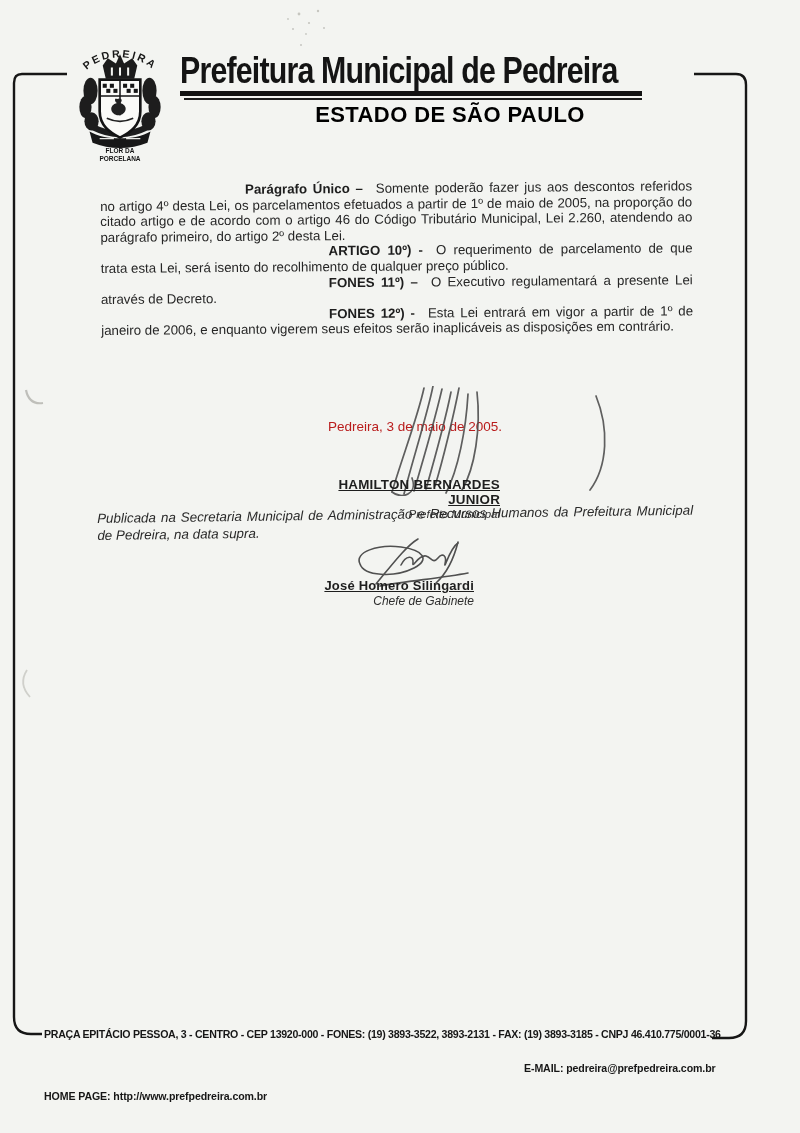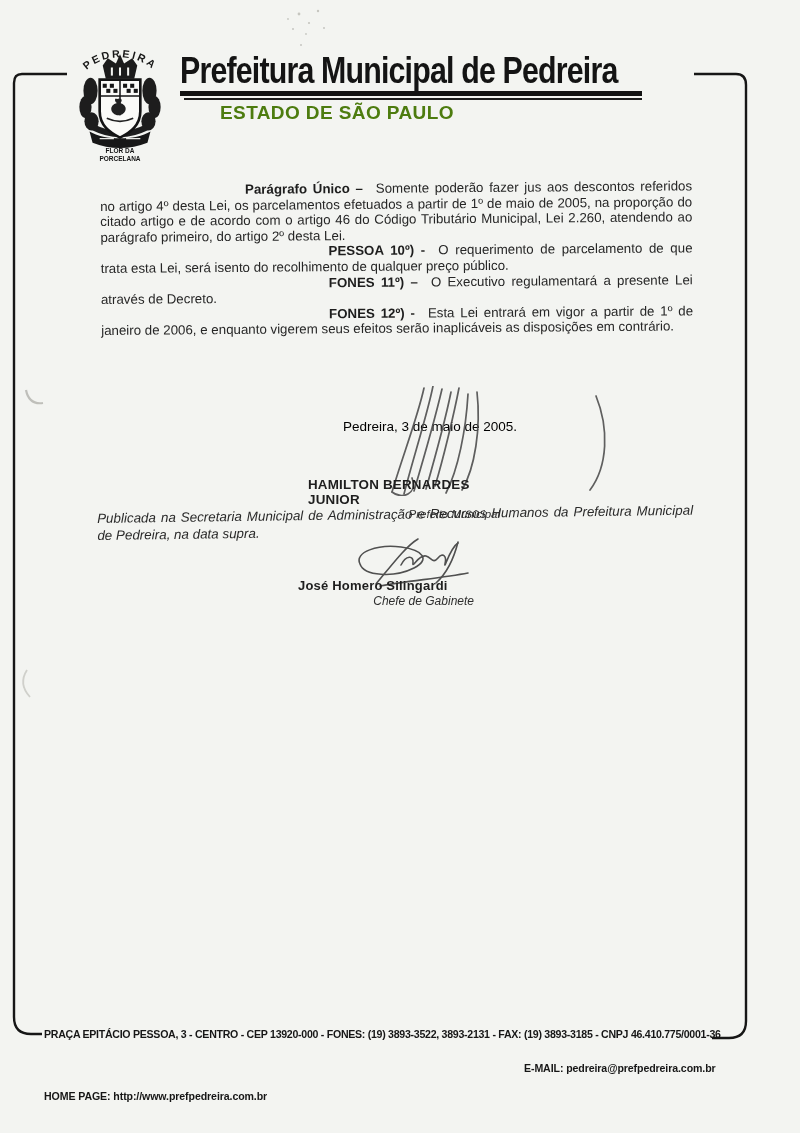--- a/index.html
+++ b/index.html
@@ -13,40 +13,40 @@
 
   
   #page-title{
     left:180px;top:50px;width:600px;
     font-size:37px;font-weight:bold;letter-spacing:-1px;color:#141414;
     transform:scaleX(0.82);transform-origin:left top;white-space:nowrap;
   }
   #title-rule-thick{left:180px;top:91px;width:462px;height:4.5px;background:#131313;}
   #title-rule-thin{left:184px;top:98px;width:458px;height:1.6px;background:#1c1c1c;}
   #page-subtitle{
-    left:220px;top:102px;width:460px;
-    font-size:19px;font-weight:bold;letter-spacing:0.4px;color:#4d7c0f;
+    left:220px;top:102px;width:460px;text-align:center;
+    font-size:22px;font-weight:bold;letter-spacing:0.4px;color:#000000;
   }
 
   
   #doc-body{
     left:100px;top:183px;width:592px;
     font-size:13.3px;line-height:15.6px;text-align:justify;color:#262626;
     transform:rotate(-0.45deg);transform-origin:left top;
   }
   #doc-body p{margin:0;}
   .lead{font-weight:bold;padding-right:13px;color:#1d1d1d;}
   .p-unico{text-indent:145px;}
   .p-artigo{text-indent:228px;}
   .mt1{margin-top:14px;}
   .mt2{margin-top:10px;}
 
-  #dateline{left:343px;top:419px;font-size:13.5px;color:#000000;}
-
-  .sig-name{font-weight:bold;font-size:13.4px;letter-spacing:0.2px;color:#1e1e1e;text-align:left;}
+  #dateline{left:328px;top:419px;font-size:13.5px;color:#b91c1c;}
+
+  .sig-name{font-weight:bold;font-size:13.4px;letter-spacing:0.2px;color:#1e1e1e;text-align:right;text-decoration:underline;}
   .sig-role{font-style:italic;font-size:11.5px;color:#2e2e2e;text-align:right;margin-top:1px;}
   #sig1-block{left:308px;top:477px;width:192px;}
   #sig2-block{left:298px;top:578px;width:176px;}
   #sig2-block .sig-name{font-size:13px;}
   #sig2-block .sig-role{font-size:12px;}
 
   #pub-note{
     left:97px;top:511px;width:596px;
     font-style:italic;font-size:13.4px;line-height:16.5px;color:#2a2a2a;
     transform:rotate(-0.8deg);transform-origin:left top;text-align:justify;
@@ -137,21 +137,21 @@
 <div class="abs" id="page-title">Prefeitura Municipal de Pedreira</div>
 <div class="abs" id="title-rule-thick"></div>
 <div class="abs" id="title-rule-thin"></div>
 <div class="abs" id="page-subtitle">ESTADO DE SÃO PAULO</div>
 
 <div class="abs" id="doc-body">
   <p class="p-unico">
     <span class="lead">Parágrafo Único –</span><span>Somente poderão fazer jus aos descontos referidos no artigo 4º desta Lei, os parcelamentos efetuados a partir de 1º de maio de 2005, na proporção do citado artigo e de acordo com o artigo 46 do Código Tributário Municipal, Lei 2.260, atendendo ao parágrafo primeiro, do artigo 2º desta Lei.</span>
   </p>
   <p class="p-artigo mt1">
-    <span class="lead">PESSOA 10º) -</span><span>O requerimento de parcelamento de que trata esta Lei, será isento do recolhimento de qualquer preço público.</span>
+    <span class="lead">ARTIGO 10º) -</span><span>O requerimento de parcelamento de que trata esta Lei, será isento do recolhimento de qualquer preço público.</span>
   </p>
   <p class="p-artigo mt2">
     <span class="lead">FONES 11º) –</span><span>O Executivo regulamentará a presente Lei através de Decreto.</span>
   </p>
   <p class="p-artigo mt2">
     <span class="lead">FONES 12º) -</span><span>Esta Lei entrará em vigor a partir de 1º de janeiro de 2006, e enquanto vigerem seus efeitos serão inaplicáveis as disposições em contrário.</span>
   </p>
 </div>
 
 <div class="abs" id="dateline">Pedreira, 3 de maio de 2005.</div>

